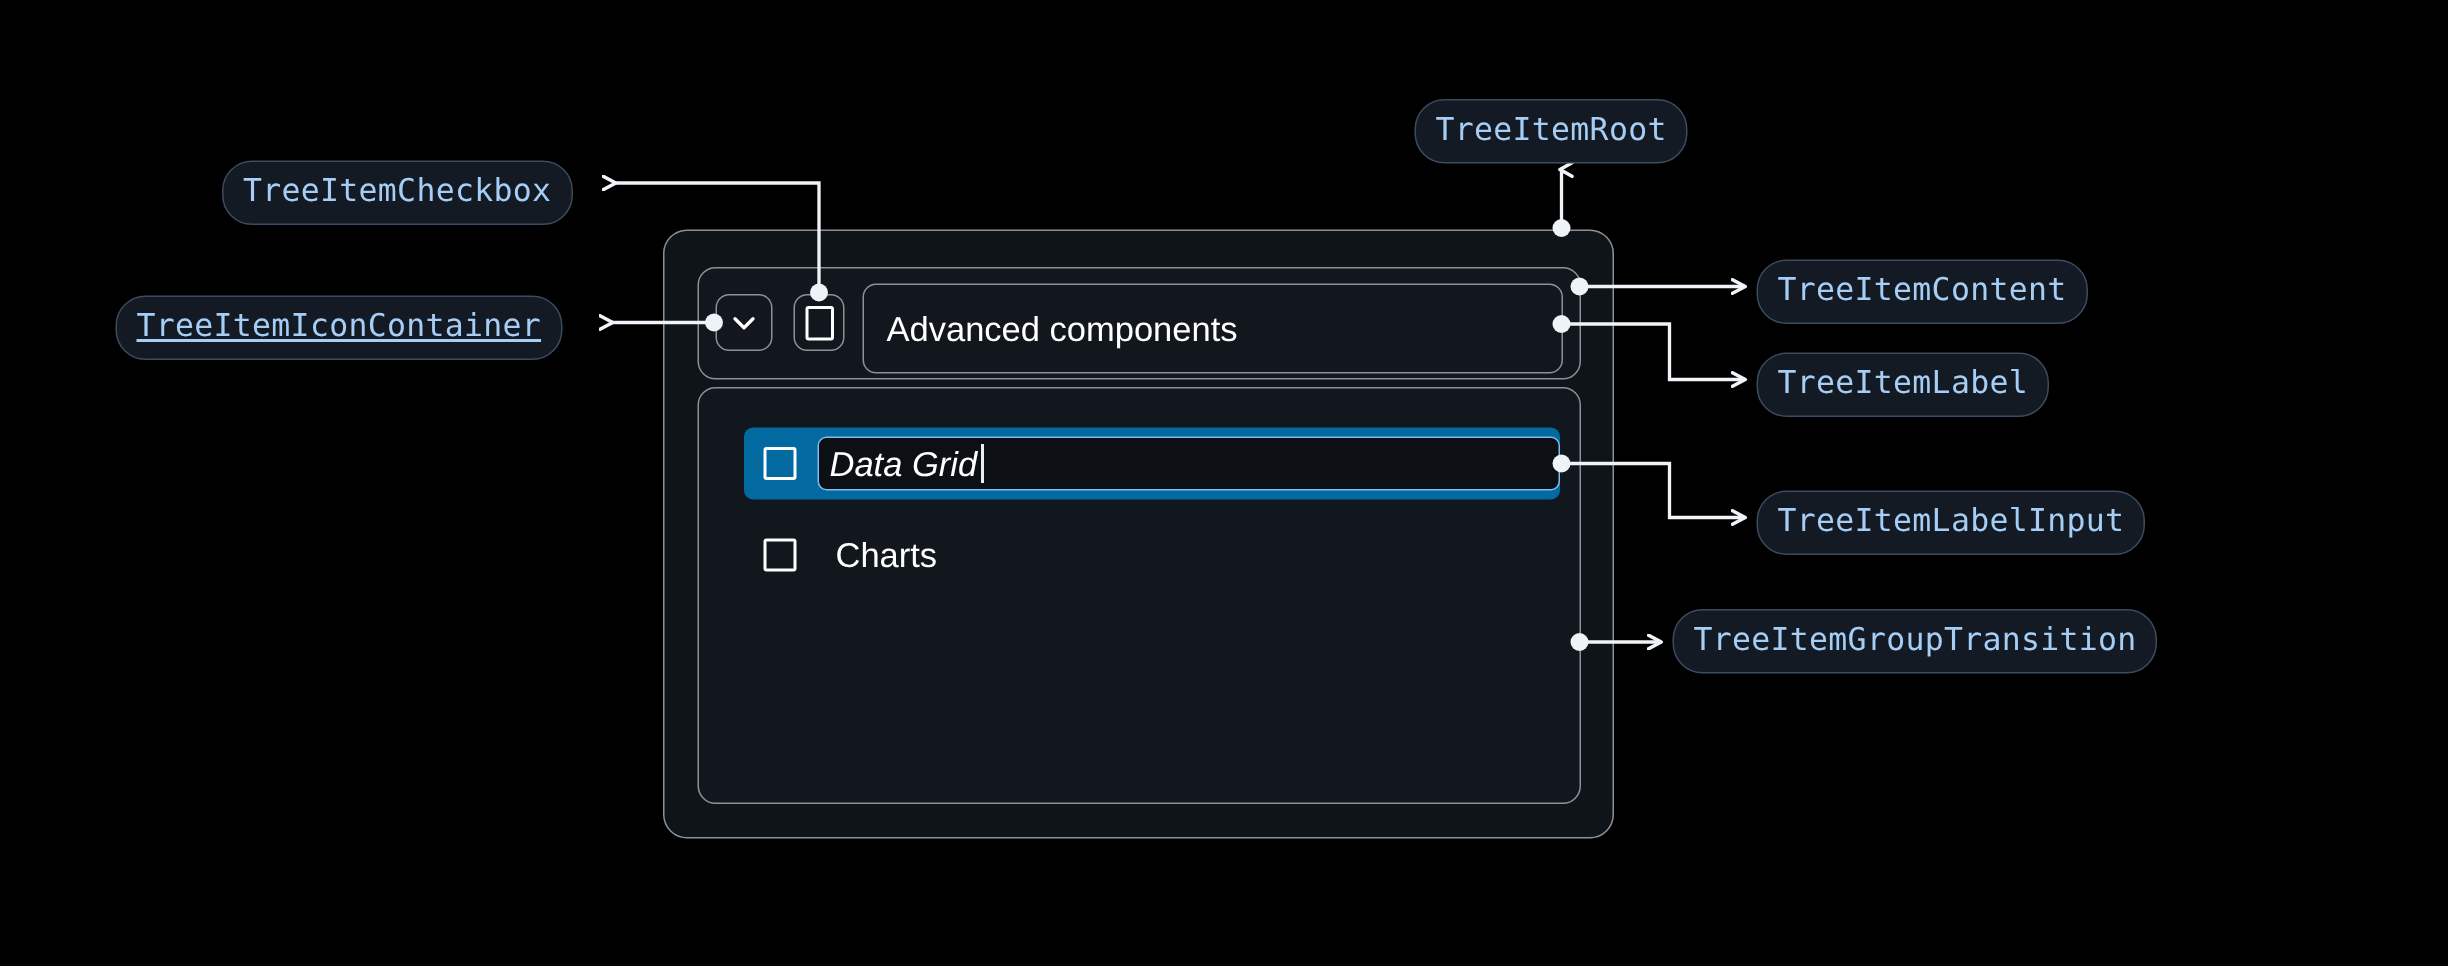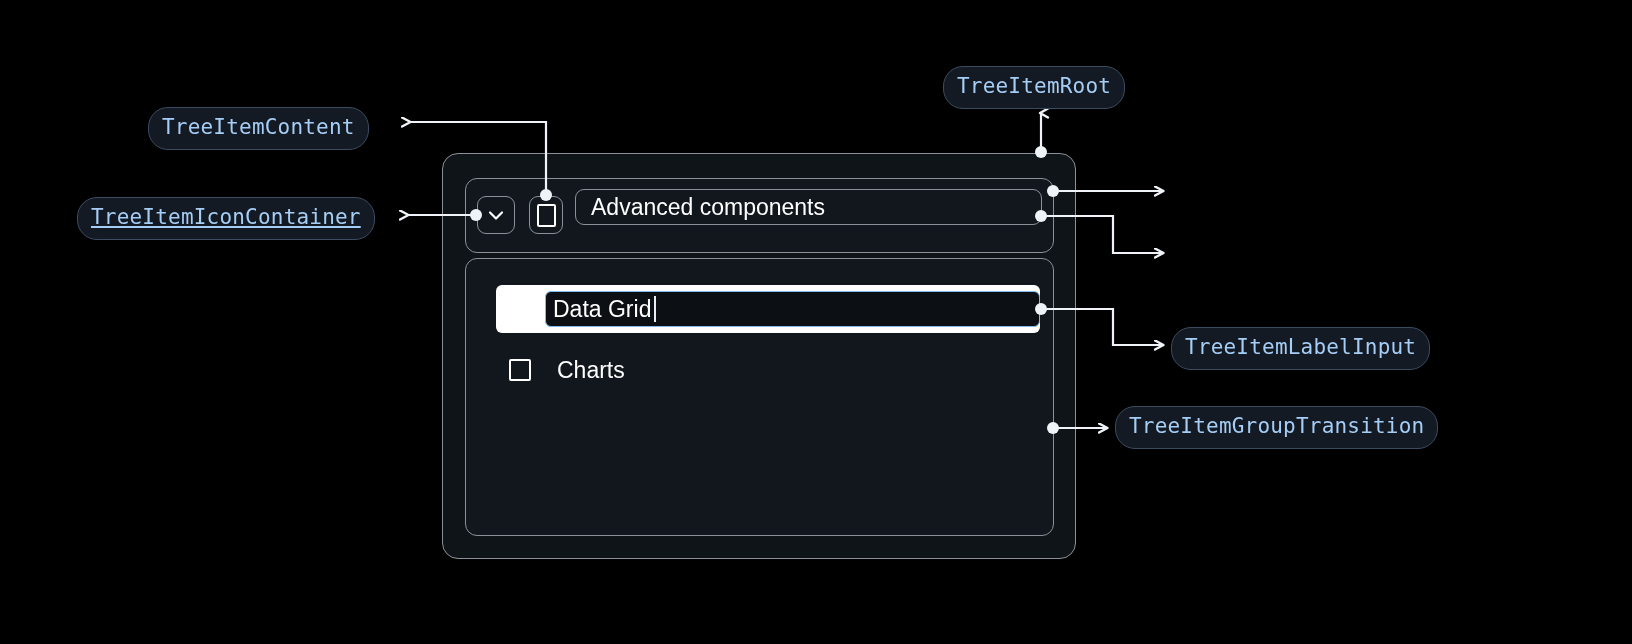--- a/index.html
+++ b/index.html
@@ -115,21 +115,21 @@
     box-sizing: border-box;
     border: 2.4px solid #ffffff;
     border-radius: 2px;
   }
 
   #tree-item-label {
     position: absolute;
     left: 575px;
     top: 189px;
     width: 467px;
-    height: 36px;
+    height: 60px;
     box-sizing: border-box;
     border: 1.5px solid #8b9199;
     border-radius: 9px;
     display: flex;
     align-items: center;
     padding-left: 15px;
     color: #ffffff;
     font-size: 23px;
     z-index: 4;
   }
@@ -159,27 +159,28 @@
   }
   .tree-row .row-inner {
     display: flex;
     align-items: center;
     height: 100%;
     width: 100%;
     box-sizing: border-box;
     padding-left: 43px;
   }
   .tree-row.selected .row-inner {
-    background: #ffffff;
+    background: #0369a1;
     border-radius: 6px;
     margin-left: 30px;
     margin-right: 13px;
     width: auto;
     flex: 1;
     padding-left: 13px;
+    font-style: italic;
   }
   .child-cb {
     width: 22px;
     height: 22px;
     flex: none;
     box-sizing: border-box;
     border: 2.4px solid #ffffff;
     border-radius: 2px;
   }
   .child-label {
@@ -249,27 +250,29 @@
       <circle cx="1041" cy="216" r="6" fill="#eef3f8" stroke="none"></circle>
 
       <path d="M1041,309 L1113,309 L1113,345 L1163,345" marker-end="url(#arrowR)"></path>
       <circle cx="1041" cy="309" r="6" fill="#eef3f8" stroke="none"></circle>
 
       <path d="M1053,428 L1107,428" marker-end="url(#arrowR)"></path>
       <circle cx="1053" cy="428" r="6" fill="#eef3f8" stroke="none"></circle>
     </g>
   </svg>
 
-  <div class="chip" style="left:148px; top:107px;">TreeItemContent</div>
+  <div class="chip" style="left:148px; top:107px;">TreeItemCheckbox</div>
 
   <div class="chip" style="left:77px; top:197px;text-decoration:underline;">TreeItemIconContainer</div>
 
   <div class="chip" style="left:943px; top:66px;">TreeItemRoot</div>
 
-
+  <div class="chip" style="left:1171px; top:173px;">TreeItemContent</div>
+
+  <div class="chip" style="left:1171px; top:235px;">TreeItemLabel</div>
 
   <div class="chip" style="left:1171px; top:327px;">TreeItemLabelInput</div>
 
   <div class="chip" style="left:1115px; top:406px;">TreeItemGroupTransition</div>
 
   <div id="tree-root"></div>
 
   <div id="tree-item-content"></div>
 
   <div id="icon-container">

